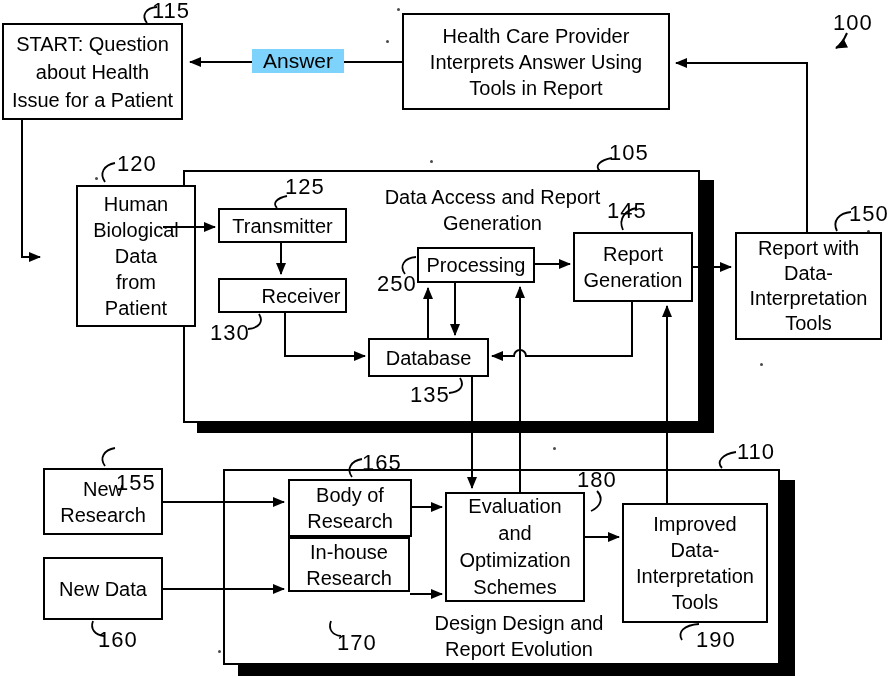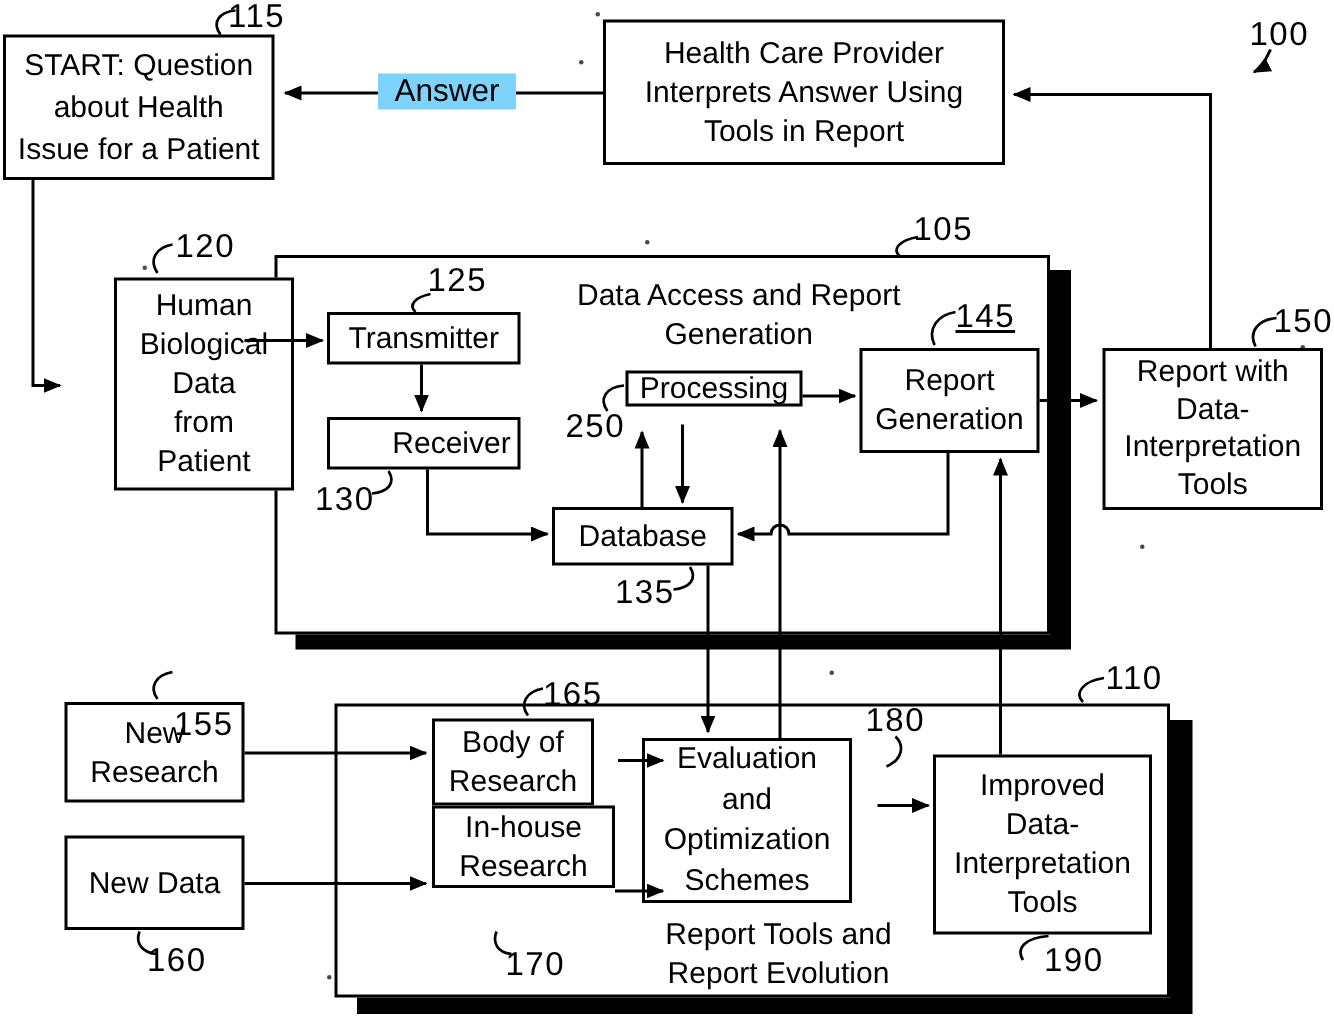--- a/index.html
+++ b/index.html
@@ -36,69 +36,69 @@
 </head>
 <body>
 
 <div id="canvas">
 
   <div class="container-box shadow-a" style="left:183px;top:170px;width:517px;height:253px;"></div>
   <div class="container-box shadow-b" style="left:223px;top:469px;width:557px;height:196px;"></div>
 
   <div class="title" style="left:360px;top:184px;width:265px;">Data Access and Report
 Generation</div>
-  <div class="title" style="left:419px;top:610px;width:200px;">Report Tools and
+  <div class="title" style="left:419px;top:610px;width:200px;">Design Design and
 Report Evolution</div>
 
   <div class="box" style="left:2px;top:23px;width:181px;height:97px;line-height:28px;">START: Question
 about Health
 Issue for a Patient</div>
   <div class="box" style="left:402px;top:13px;width:268px;height:97px;">Health Care Provider
 Interprets Answer Using
 Tools in Report</div>
   <div class="box" style="left:60px;top:185px;width:120px;height:142px;margin-left:16px;">Human
 Biological
 Data
 from
 Patient</div>
   <div class="box" style="left:218px;top:208px;width:129px;height:35px;">Transmitter</div>
   <div class="box" style="left:218px;top:278px;width:129px;height:35px;padding-left:37px;">Receiver</div>
-  <div class="box" style="left:417px;top:247px;width:118px;height:24px;">Processing</div>
+  <div class="box" style="left:417px;top:247px;width:118px;height:36px;">Processing</div>
   <div class="box" style="left:368px;top:338px;width:121px;height:39px;">Database</div>
   <div class="box" style="left:573px;top:232px;width:120px;height:70px;">Report
 Generation</div>
   <div class="box" style="left:735px;top:232px;width:147px;height:108px;line-height:25px;">Report with
 Data-
 Interpretation
 Tools</div>
   <div class="box" style="left:43px;top:468px;width:120px;height:67px;">New
 Research</div>
   <div class="box" style="left:43px;top:557px;width:120px;height:63px;">New Data</div>
-  <div class="box" style="left:288px;top:479px;width:108px;height:58px;">Body of
+  <div class="box" style="left:288px;top:479px;width:124px;height:58px;">Body of
 Research</div>
   <div class="box" style="left:288px;top:537px;width:122px;height:55px;">In-house
 Research</div>
-  <div class="box" style="left:428px;top:492px;width:140px;height:110px;line-height:27px;">Evaluation
+  <div class="box" style="left:445px;top:492px;width:140px;height:110px;line-height:27px;">Evaluation
 and
 Optimization
 Schemes</div>
   <div class="box" style="left:622px;top:503px;width:146px;height:120px;">Improved
 Data-
 Interpretation
 Tools</div>
 
   <div class="ref" style="left:152px;top:0px;text-align:right;">115</div>
   <div class="ref" style="left:833px;top:12px;">100</div>
   <div class="ref" style="left:609px;top:142px;">105</div>
   <div class="ref" style="left:117px;top:153px;">120</div>
   <div class="ref" style="left:285px;top:176px;">125</div>
   <div class="ref" style="left:210px;top:322px;">130</div>
   <div class="ref" style="left:410px;top:384px;">135</div>
   <div class="ref" style="left:377px;top:273px;">250</div>
-  <div class="ref" style="left:637px;top:200px;text-decoration:underline;">145</div>
+  <div class="ref" style="left:607px;top:200px;">145</div>
   <div class="ref" style="left:849px;top:203px;">150</div>
   <div class="ref" style="left:737px;top:441px;">110</div>
   <div class="ref" style="left:116px;top:440px;margin-top:32px;">155</div>
   <div class="ref" style="left:98px;top:629px;">160</div>
   <div class="ref" style="left:362px;top:452px;">165</div>
   <div class="ref" style="left:337px;top:632px;">170</div>
   <div class="ref" style="left:577px;top:469px;">180</div>
   <div class="ref" style="left:696px;top:629px;">190</div>
 
   <div class="edge-label" style="left:252px;top:49px;width:82px;">Answer</div>

